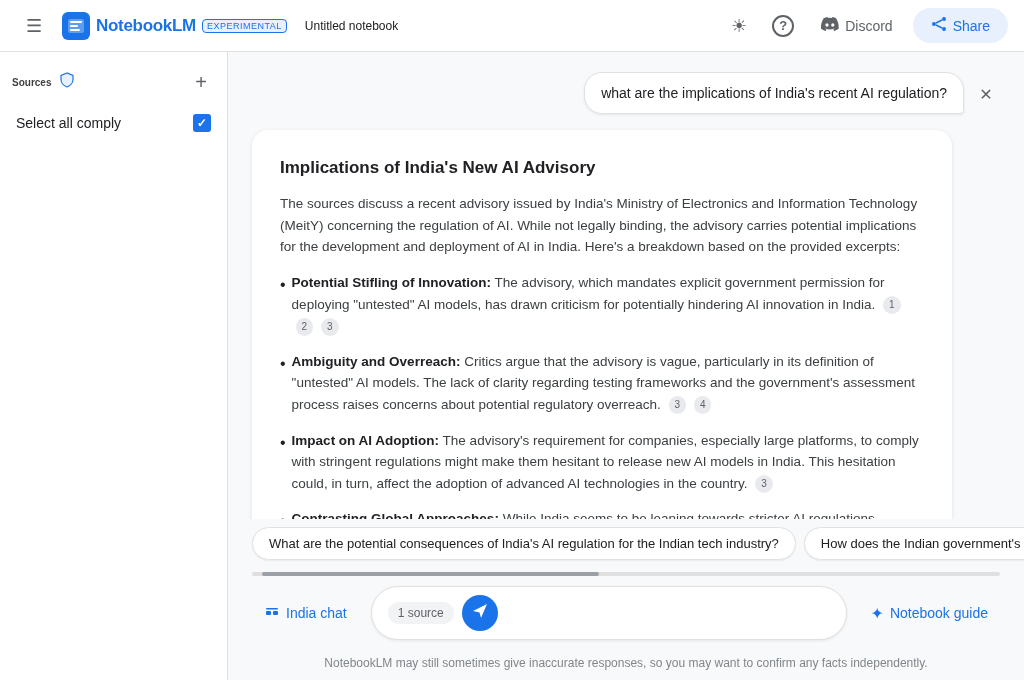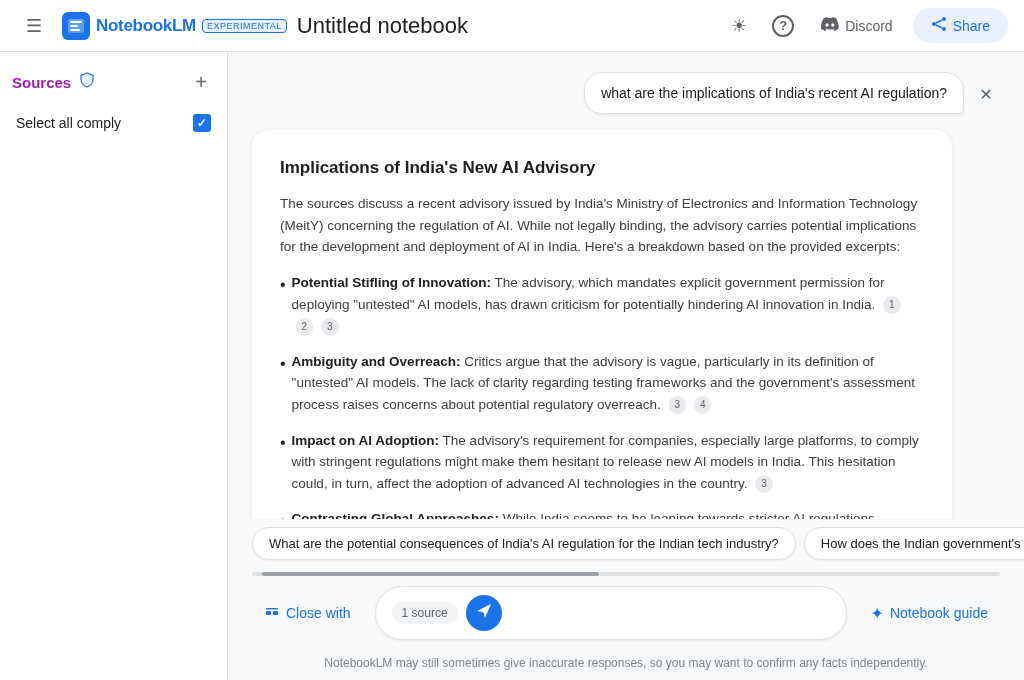--- a/index.html
+++ b/index.html
@@ -46,23 +46,24 @@
       background: #e8f0fe;
       color: #1a73e8;
       border: 1px solid #1a73e8;
       border-radius: 4px;
       padding: 1px 4px;
       font-weight: 500;
       text-transform: uppercase;
       letter-spacing: 0.5px;
     }
     .notebook-title {
-      font-size: 22px;
+      font-size: 12px;
       color: #202124;
       font-weight: 400;
+      margin-left: 8px;
     }
     .nav-right {
       display: flex;
       align-items: center;
       gap: 8px;
     }
     .nav-icon-btn {
       width: 36px;
       height: 36px;
       border-radius: 50%;
@@ -124,23 +125,23 @@
       align-items: center;
       justify-content: space-between;
       margin-bottom: 12px;
     }
     .sources-title-row {
       display: flex;
       align-items: center;
       gap: 8px;
     }
     .sources-label {
-      font-size: 15px;
+      font-size: 10px;
       font-weight: 600;
-      color: #a21caf;
+      color: #404040;
     }
     .shield-icon {
       font-size: 16px;
       color: #5f6368;
     }
     .add-btn {
       width: 28px;
       height: 28px;
       border-radius: 50%;
       border: none;
@@ -600,21 +601,21 @@
 
     <div class="input-bar">
       <button class="close-chat-btn">
         <span>
           <svg width="16" height="16" viewBox="0 0 16 16" fill="none">
               <rect x="2" y="7" width="5" height="4" rx="1" fill="#1a73e8"></rect>
               <rect x="9" y="7" width="5" height="4" rx="1" fill="#1a73e8"></rect>
               <rect x="2" y="4" width="12" height="1.5" rx="0.75" fill="#1a73e8"></rect>
             </svg>
         </span>
-        <span>Close with</span>
+        <span>India chat</span>
       </button>
 
       <div class="chat-input-wrapper">
         <span class="source-count-badge">1 source</span>
         <button class="send-btn" title="Send">
           <span>
             <svg width="18" height="18" viewBox="0 0 18 18" fill="none">
                 <path d="M2 9L16 2L10 16L8.5 10.5L2 9Z" fill="white"></path>
               </svg>
           </span>

